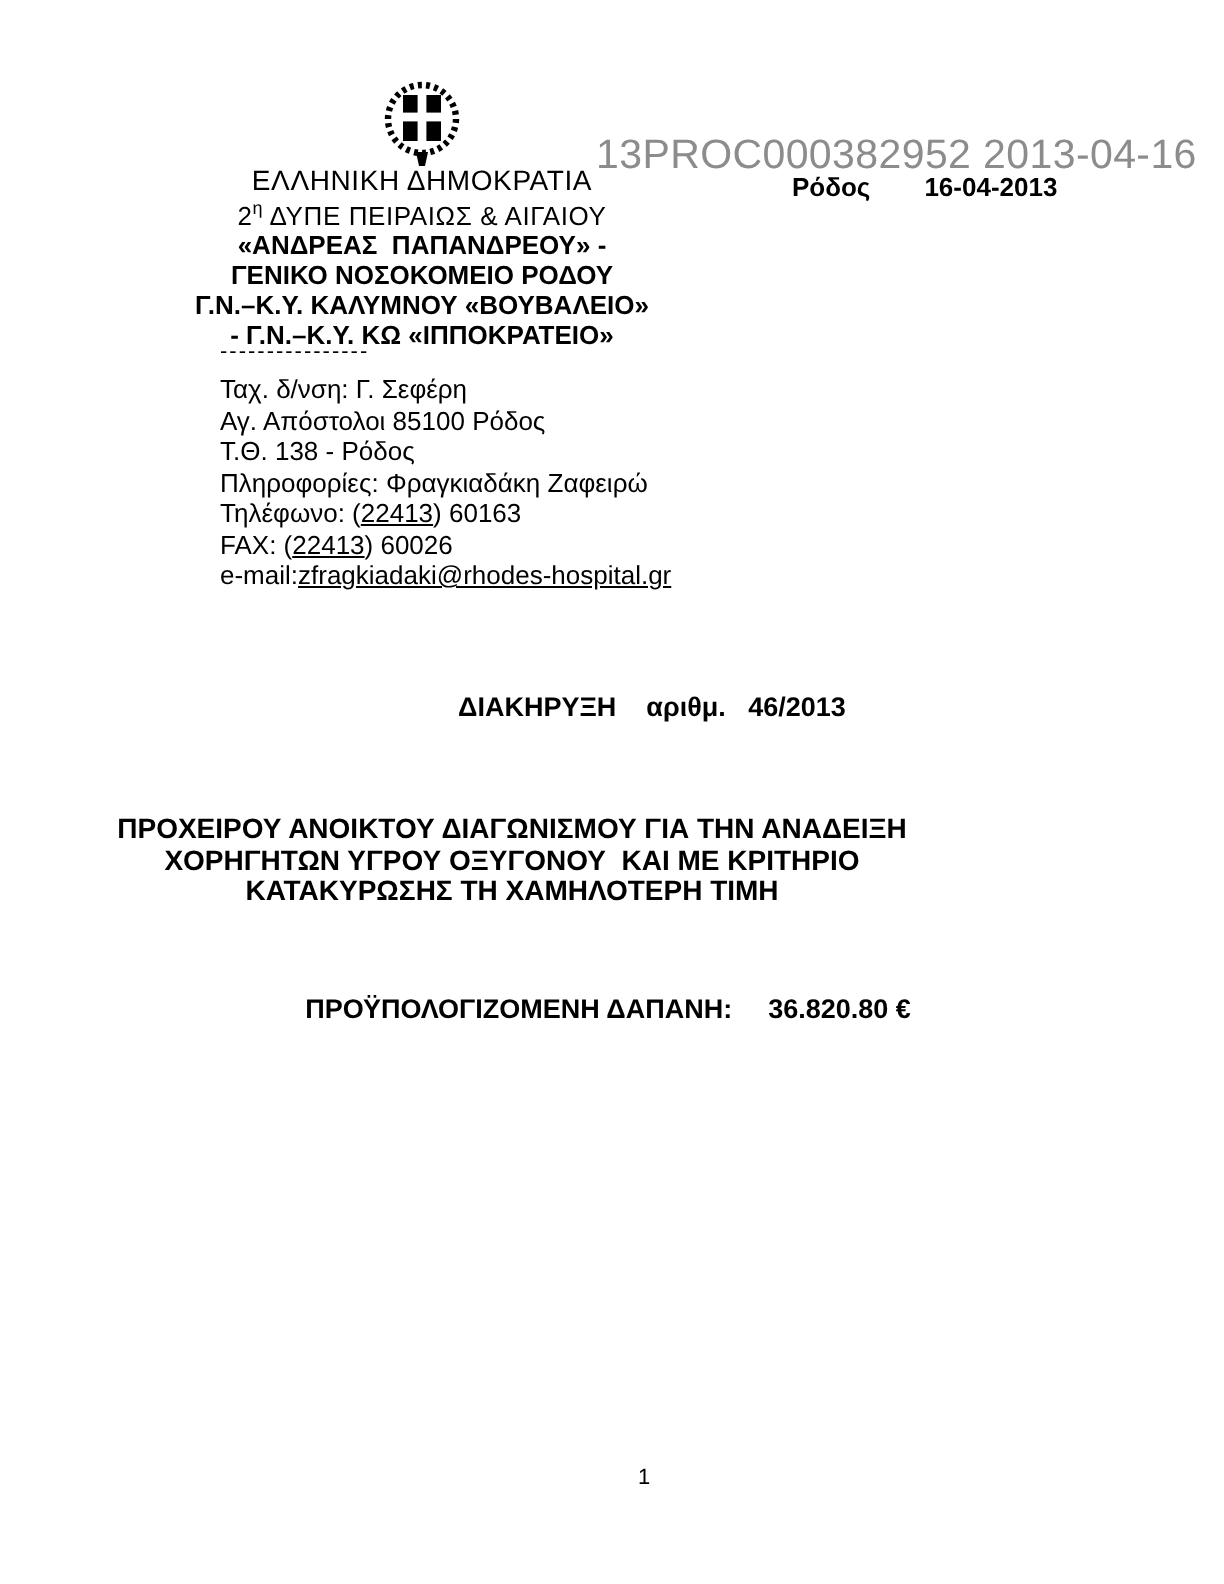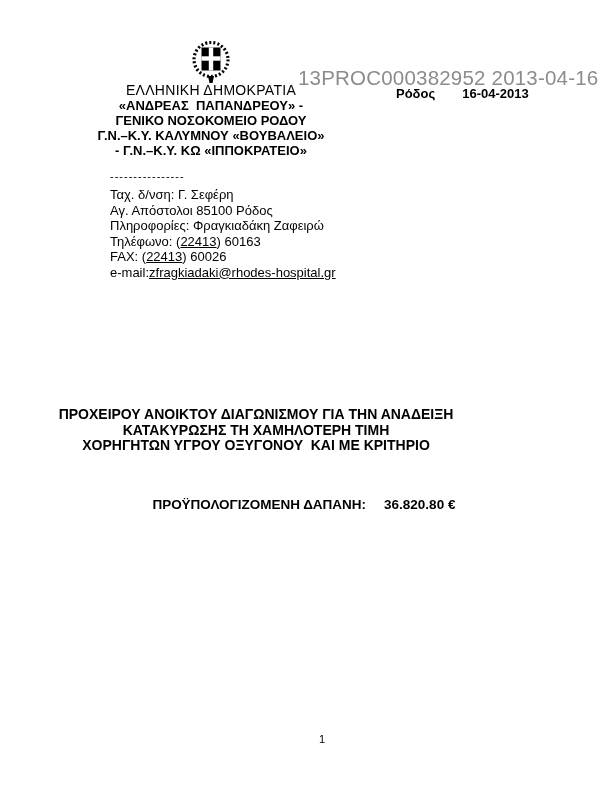--- a/index.html
+++ b/index.html
@@ -123,41 +123,44 @@
     <div class="emblem-wrap">
       <svg width="44" height="46" viewBox="0 0 44 46" aria-hidden="true">
         <circle cx="22" cy="21.5" r="17" fill="none" stroke="#000000" stroke-width="3.2" stroke-dasharray="2 2.1"></circle>
         <path d="M19 38 L25 38 L23.5 45 L20.5 45 Z" fill="#000000"></path>
         <rect x="12.5" y="9.5" width="19" height="23" fill="#000000"></rect>
         <rect x="19.8" y="9.5" width="4.4" height="23" fill="#ffffff"></rect>
         <rect x="12.5" y="18.3" width="19" height="4.4" fill="#ffffff"></rect>
       </svg>
     </div>
     <div class="republic">ΕΛΛΗΝΙΚΗ ΔΗΜΟΚΡΑΤΙΑ</div>
+    <div class="authority"><span>2</span><sup>η</sup><span> ΔΥΠΕ ΠΕΙΡΑΙΩΣ &amp;  ΑΙΓΑΙΟΥ</span></div>
     <div class="hospital-line">«ΑΝΔΡΕΑΣ  ΠΑΠΑΝΔΡΕΟΥ» -</div>
     <div class="hospital-line">ΓΕΝΙΚΟ ΝΟΣΟΚΟΜΕΙΟ ΡΟΔΟΥ</div>
     <div class="hospital-line">Γ.Ν.–Κ.Υ. ΚΑΛΥΜΝΟΥ «ΒΟΥΒΑΛΕΙΟ»</div>
     <div class="hospital-line">- Γ.Ν.–Κ.Υ. ΚΩ «ΙΠΠΟΚΡΑΤΕΙΟ»</div>
   </div>
 
   <div class="contact">
     <div class="divider">----------------</div>
     <div class="line">Ταχ. δ/νση: Γ. Σεφέρη</div>
     <div class="line">Αγ. Απόστολοι 85100 Ρόδος</div>
+    <div class="line">Τ.Θ. 138 - Ρόδος</div>
     <div class="line">Πληροφορίες: Φραγκιαδάκη Ζαφειρώ</div>
     <div class="line"><span>Τηλέφωνο: (</span><span class="underlined">22413</span><span>) 60163</span></div>
     <div class="line"><span>FAX: (</span><span class="underlined">22413</span><span>) 60026</span></div>
     <div class="line"><span>e-mail:</span><a href="#" class="email-link">zfragkiadaki@rhodes-hospital.gr</a></div>
   </div>
 
+  <div class="doc-title">ΔΙΑΚΗΡΥΞΗ    αριθμ.   46/2013</div>
 
   <div class="main-title">
     <div>ΠΡΟΧΕΙΡΟΥ ΑΝΟΙΚΤΟΥ ΔΙΑΓΩΝΙΣΜΟΥ ΓΙΑ ΤΗΝ ΑΝΑΔΕΙΞΗ</div>
+    <div>ΧΟΡΗΓΗΤΩΝ ΥΓΡΟΥ ΟΞΥΓΟΝΟΥ  ΚΑΙ ΜΕ ΚΡΙΤΗΡΙΟ</div>
     <div>ΚΑΤΑΚΥΡΩΣΗΣ ΤΗ ΧΑΜΗΛΟΤΕΡΗ ΤΙΜΗ</div>
-    <div>ΧΟΡΗΓΗΤΩΝ ΥΓΡΟΥ ΟΞΥΓΟΝΟΥ  ΚΑΙ ΜΕ ΚΡΙΤΗΡΙΟ</div>
   </div>
 
   <div class="budget">
     <span>ΠΡΟΫΠΟΛΟΓΙΖΟΜΕΝΗ ΔΑΠΑΝΗ:</span><span class="value">36.820.80 €</span>
   </div>
 
   <div class="page-number">1</div>
 
 </div>
 

